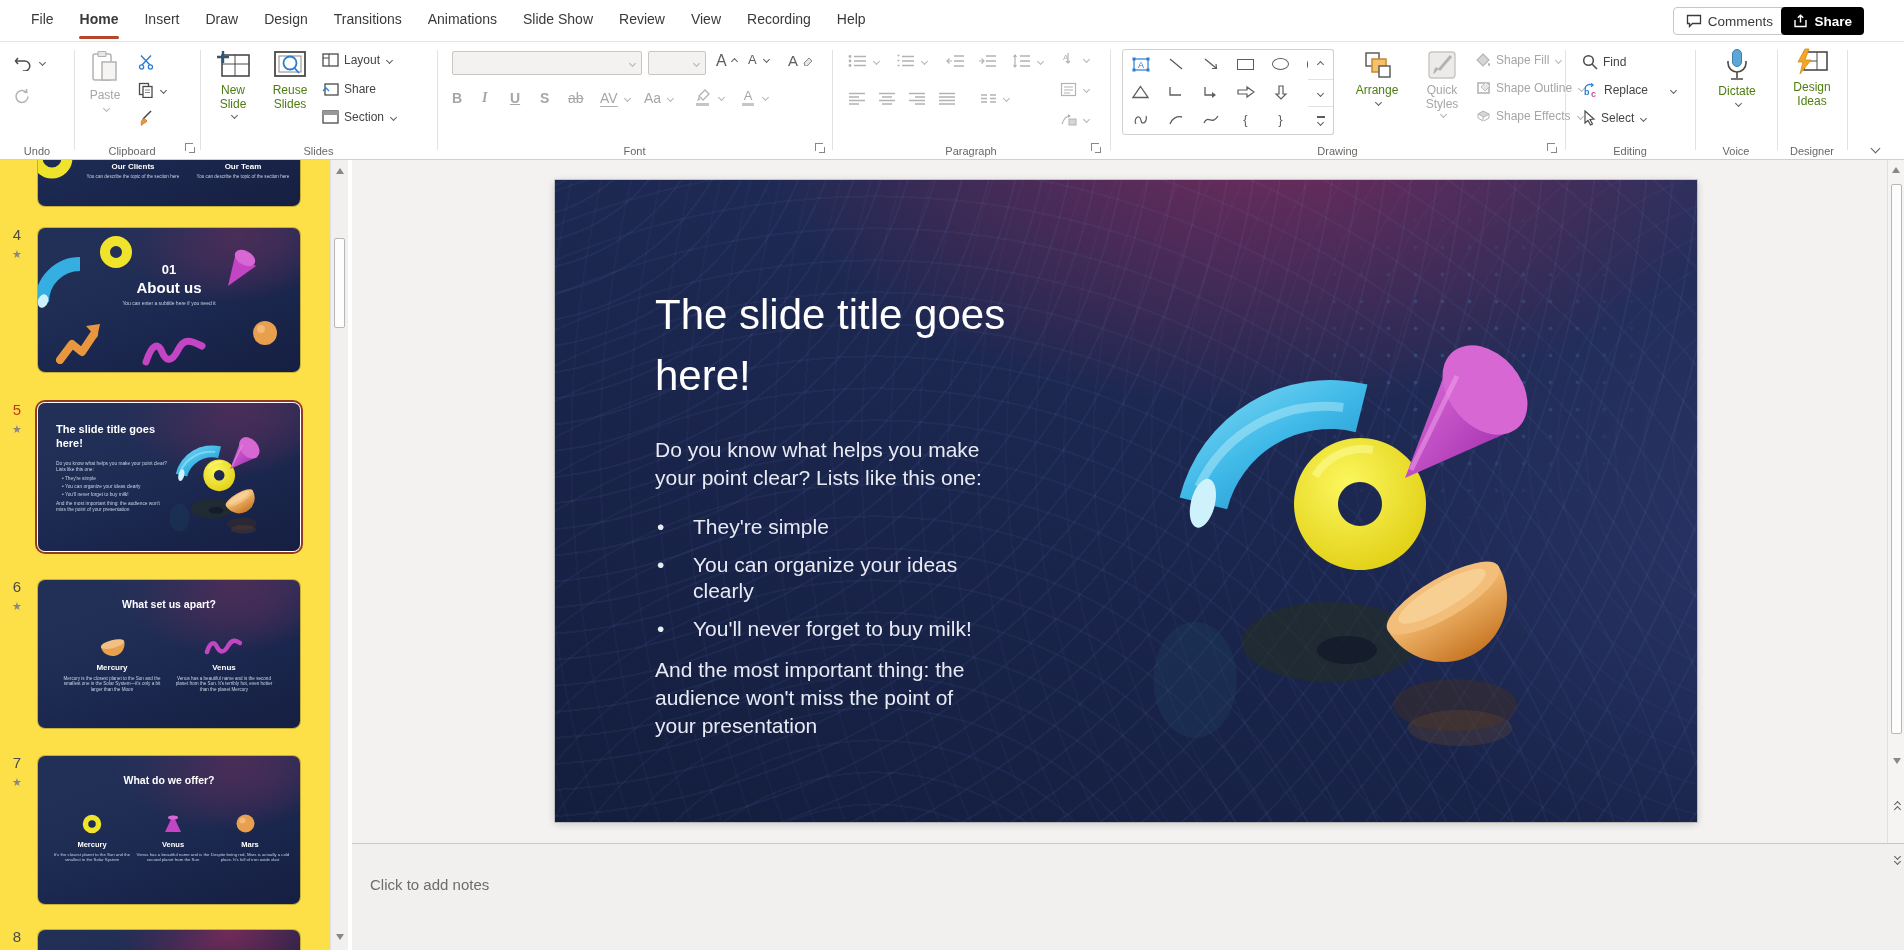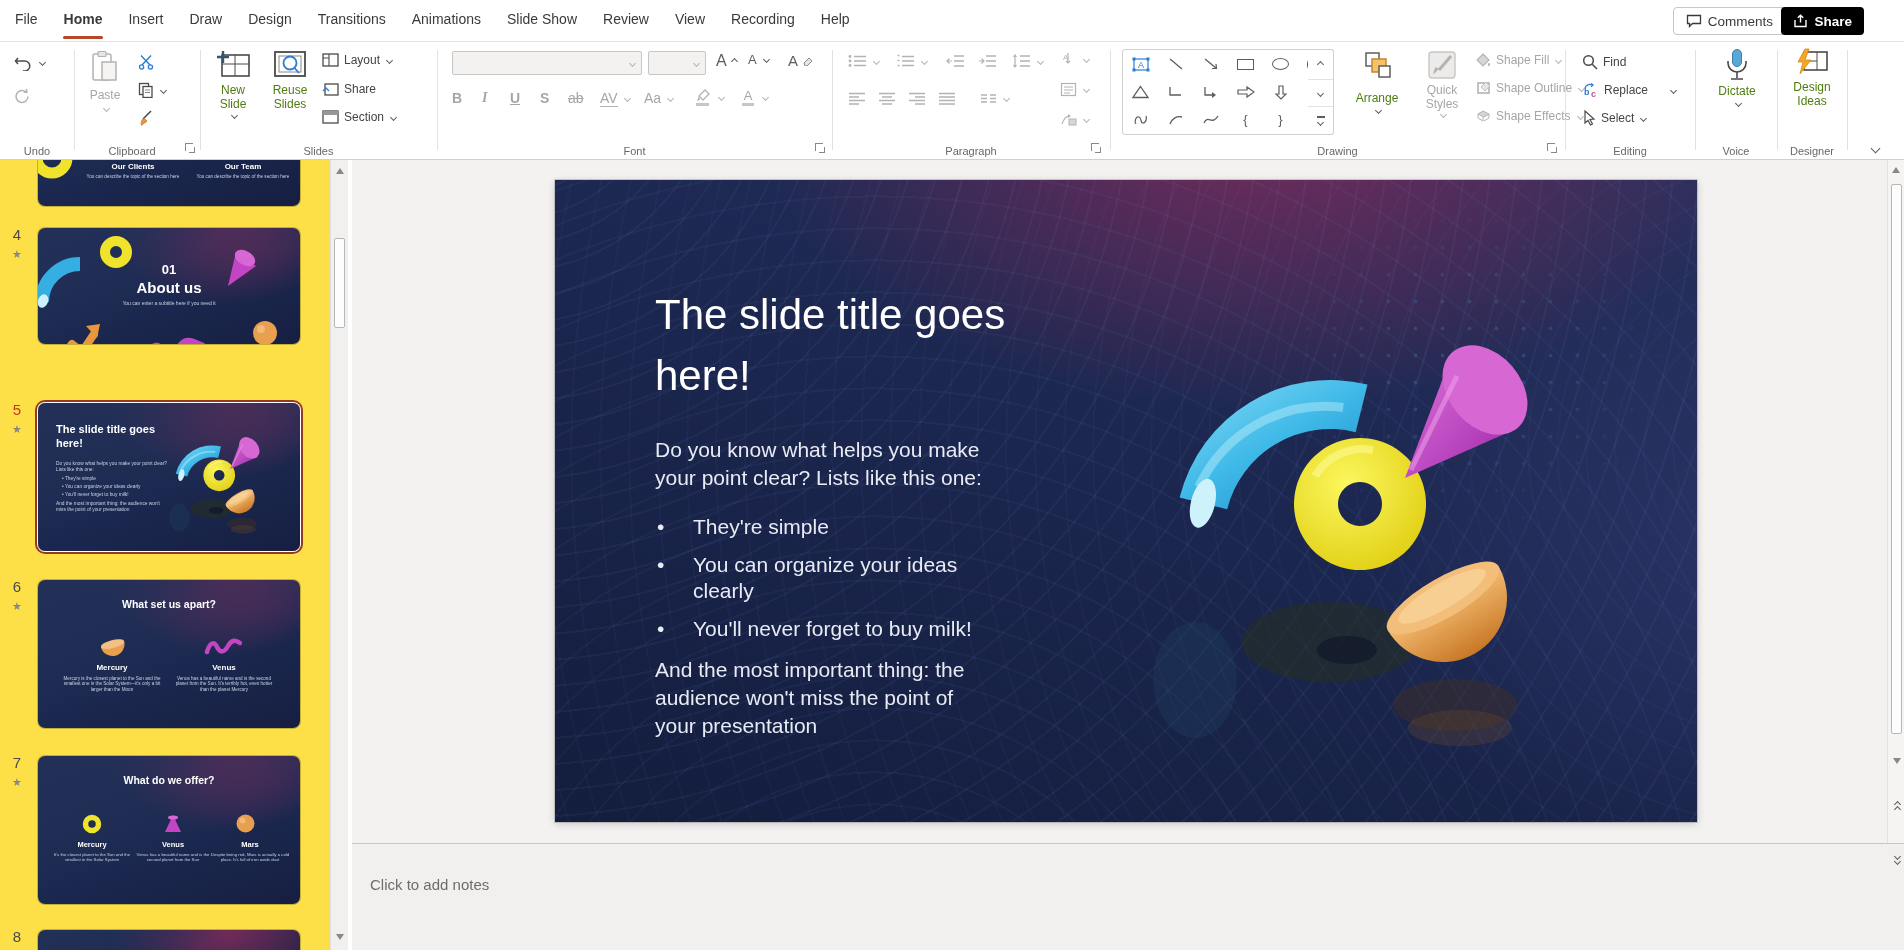--- a/index.html
+++ b/index.html
@@ -105,21 +105,21 @@
       <g transform="translate(888 418) rotate(-30)">
         <path d="M-64 0 A64 64 0 0 0 64 0 Z" fill="url(#go)"></path>
         <ellipse cx="0" cy="0" rx="64" ry="20" fill="#f3be79"></ellipse>
         <ellipse cx="0" cy="-2" rx="50" ry="13" fill="#f8d59e" opacity=".7"></ellipse>
       </g>
     </g>
   </defs>
 </svg>
 
 <div id="menubar">
-  <div style="padding-left:2px">
+  <div style="padding-left:18px">
     <span class="mtab">File</span><span class="mtab active">Home</span><span class="mtab">Insert</span><span class="mtab">Draw</span><span class="mtab">Design</span><span class="mtab">Transitions</span><span class="mtab">Animations</span><span class="mtab">Slide Show</span><span class="mtab">Review</span><span class="mtab">View</span><span class="mtab">Recording</span><span class="mtab">Help</span>
   </div>
   <div class="topbtn" id="comments-btn">
     <span>
         <svg class="ic" width="16" height="14" viewBox="0 0 16 14">
           <path d="M1.5 1.5h13v8h-8l-3 3v-3h-2z" fill="none" stroke="#3b3a39" stroke-width="1.3"></path>
         </svg>
       </span>
     <span>Comments</span>
   </div>
@@ -492,21 +492,21 @@
       </div>
   </div>
   <div class="bigbtn" style="left:1346px;top:8px;width:62px">
     <span>
         <svg class="ic" width="30" height="30" viewBox="0 0 30 30">
           <rect x="4" y="3" width="13" height="13" fill="#fff" stroke="#5f5d5b" stroke-width="1.5"></rect>
           <rect x="10" y="9" width="14" height="13" fill="#f5c26b" stroke="#c8882b" stroke-width="1.5"></rect>
           <rect x="17" y="16" width="11" height="11" fill="#fff" stroke="#5f5d5b" stroke-width="1.5"></rect>
         </svg>
       </span>
-    <span style="margin-top:11px">Arrange</span>
+    <span style="margin-top:3px">Arrange</span>
     <span class="cv" style="margin-top:3px"></span>
   </div>
   <div class="bigbtn dis" style="left:1412px;top:8px;width:60px">
     <span>
         <svg class="ic" width="32" height="30" viewBox="0 0 32 30">
           <rect x="3" y="2" width="26" height="26" rx="3" fill="#ecebea" stroke="#c8c6c4" stroke-width="1.4"></rect>
           <path d="M25 6 13 20" stroke="#b5b3b1" stroke-width="3"></path>
           <path d="M13 19c-2 1-3 4-6 5 1-3 1-5 3-7z" fill="#b5b3b1"></path>
         </svg>
       </span>
@@ -619,21 +619,21 @@
       <div style="font-size:4.6px;margin-top:2px">You can describe the topic of the section here</div>
     </div>
     <div class="abs tinytxt" style="left:150px;top:104px;width:110px">
       <div style="font-size:8px;font-weight:bold;color:#fff">Our Team</div>
       <div style="font-size:4.6px;margin-top:2px">You can describe the topic of the section here</div>
     </div>
   </div>
 
   <div class="snum" style="top:66px">4</div>
   <div class="sstar" style="top:88px"></div>
-  <div class="thumb" style="top:68px;height:116px">
+  <div class="thumb" style="top:68px;height:144px">
     <div class="abs" style="left:60px;top:6px">
         <svg class="ic" width="36" height="36" viewBox="0 0 36 36">
           <circle cx="18" cy="18" r="11" fill="none" stroke="#efe32b" stroke-width="10"></circle>
         </svg>
       </div>
     <div class="abs" style="left:-4px;top:24px">
         <svg class="ic" width="56" height="56" viewBox="0 0 56 56">
           <path d="M8 50A38 38 0 0 1 46 12" fill="none" stroke="#35aee2" stroke-width="14"></path>
           <ellipse cx="9" cy="49" rx="5" ry="7" fill="#cdf2fb" transform="rotate(20 9 49)"></ellipse>
         </svg>

